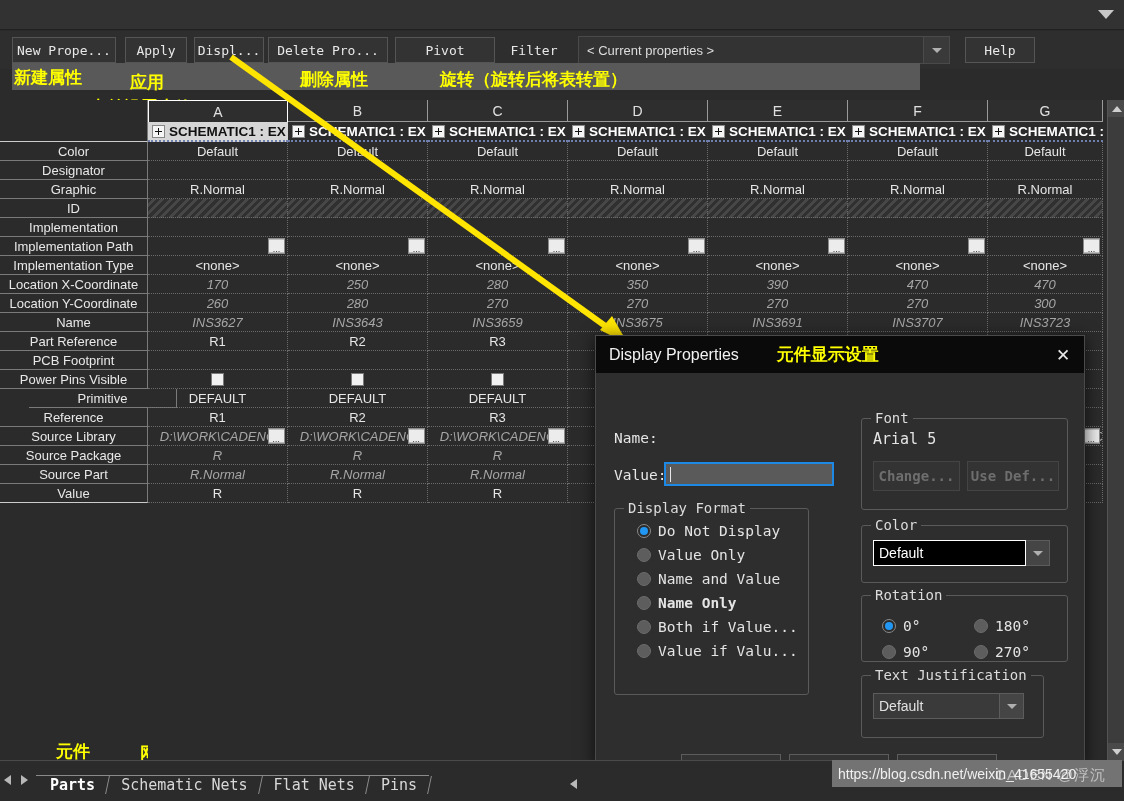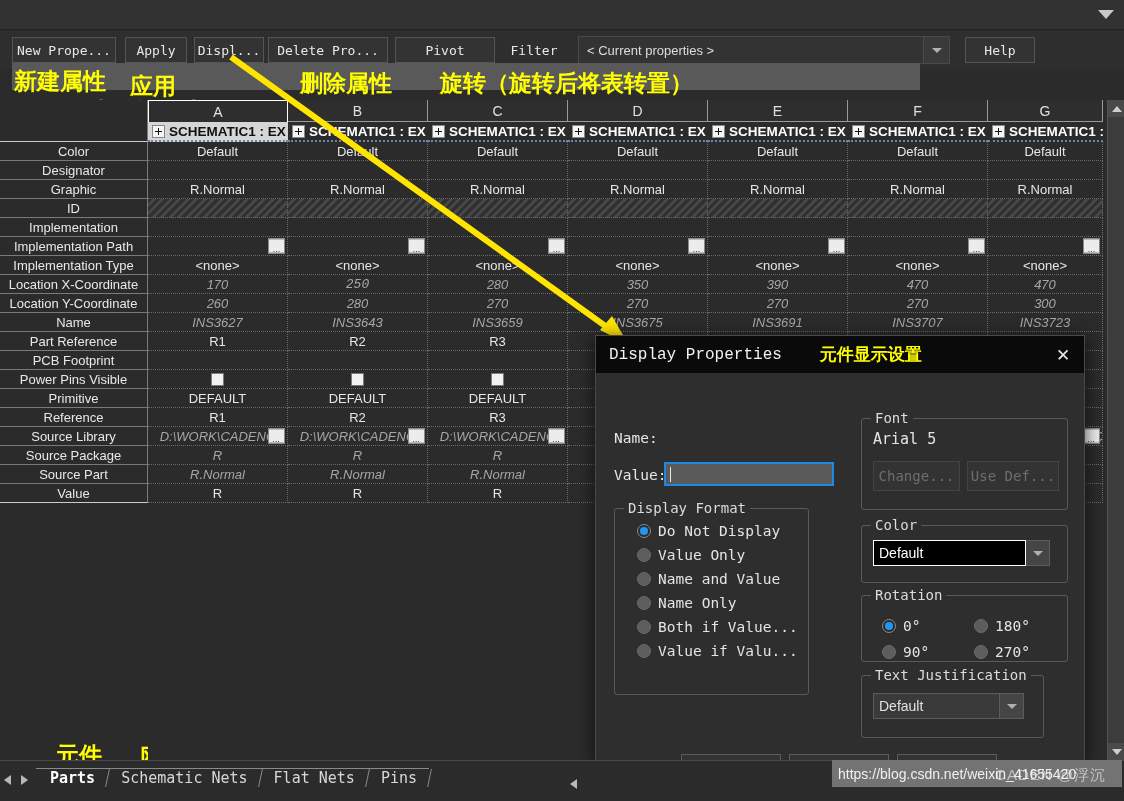--- a/index.html
+++ b/index.html
@@ -57,21 +57,21 @@
     border-top: 5px solid #b0b0b0;
   }
 
   
   .annoband {
     position: absolute; left: 12px; top: 63px; width: 908px; height: 27px;
     background: #595959;
   }
   .cn {
     position: absolute; color: #ffff00; font-family: "DejaVu Sans", sans-serif;
-    font-size: 23px; font-weight: bold; white-space: nowrap;
+    font-size: 17px; font-weight: bold; white-space: nowrap;
   }
 
   
   .grid-wrap { position: absolute; left: 0; top: 100px; width: 1124px; height: 660px; }
 
   .corner-cell {
     position: absolute; left: 0; top: 0; width: 148px; height: 42px;
     background: #2b2b2b; border-right: 1px solid #7a7a7a; border-bottom: 1px solid #cccccc;
   }
   .colhdr {
@@ -163,21 +163,21 @@
 
   
   .tabbar {
     position: absolute; left: 0; bottom: 0; width: 1124px; height: 41px;
     background: #2b2b2b; border-top: 1px solid #4a4a4a;
   }
   .nav-arrows { position: absolute; left: 4px; top: 14px; display: flex; gap: 10px; }
   .nav-arrows .a { width: 0; height: 0; cursor: pointer; }
   .arr-l { border-top: 5px solid transparent; border-bottom: 5px solid transparent; border-right: 7px solid #b8b8b8; }
   .arr-r { border-top: 5px solid transparent; border-bottom: 5px solid transparent; border-left: 7px solid #b8b8b8; }
-  .tabs { position: absolute; left: 36px; bottom: 0; height: 33px; display: flex; align-items: flex-start; }
+  .tabs { position: absolute; left: 36px; bottom: 0; height: 33px; display: flex; align-items: center; }
   .tab {
     position: relative; display: flex; align-items: center; padding: 0 12px 0 14px;
     color: #d8d8d8; font-family: "DejaVu Sans Mono", monospace; font-size: 15px;
     border-top: 1px solid #8a8a8a; cursor: pointer; white-space: nowrap;
   }
   .tab:after {
     content: ""; position: absolute; right: -1px; top: 0; bottom: 0; width: 1px;
     background: #8a8a8a; transform: skewX(-12deg);
   }
   .tab.active { color: #ffffff; font-weight: bold; }
@@ -201,21 +201,21 @@
     position: absolute; left: 595px; top: 335px; width: 490px; height: 430px;
     background: #2e2e2e; border: 1px solid #4a4a4a;
     box-shadow: 0 3px 16px rgba(0,0,0,0.7);
   }
   .dlg-title {
     position: relative; height: 37px; background: #0a0a0a;
     display: flex; align-items: center;
   }
   .dlg-title .t {
     color: #f2f2f2; font-size: 16px; margin-left: 13px;
-    font-family: Liberation Mono, monospace;
+    font-family: Liberation Sans, sans-serif;
   }
   .dlg-title .cn-t {
     color: #ffff00; font-size: 17px; font-weight: bold; margin-left: 38px;
     font-family: "DejaVu Sans", sans-serif;
   }
   .dlg-close {
     position: absolute; right: 10px; top: 8px; width: 22px; height: 22px;
     color: #e8e8e8; font-size: 17px; display: flex; align-items: center;
     justify-content: center; cursor: pointer;
   }
@@ -251,21 +251,21 @@
   .radio-lbl {
     color: #e4e4e4; font-size: 14.5px; font-family: "DejaVu Sans Mono", monospace;
     white-space: nowrap;
   }
 
   .dlg-btn {
     position: absolute; background: #333333; border: 1px solid #5c5c5c;
     color: #dcdcdc; font-family: "DejaVu Sans Mono", monospace; font-size: 14px;
     display: flex; align-items: center; justify-content: center; cursor: pointer;
   }
-  .dlg-btn.disabled { color: #6e6e6e; border-color: #444; cursor: default; }
+  .dlg-btn.disabled { color: #6e6e6e; border-color: #444; cursor: default; font-weight: bold; }
 
   .fontname {
     position: absolute; color: #e4e4e4; font-size: 15px;
     font-family: "DejaVu Sans Mono", monospace;
   }
 
   .dd {
     position: absolute; display: flex; align-items: stretch; cursor: pointer;
   }
   .dd .field {
@@ -517,21 +517,21 @@
           <span style="white-space: nowrap; overflow: hidden;">&lt;none&gt;</span>
         </div>
         <div class="cell" style="left: 988px; top: 156px; width: 115px; height: 19px;">
           <span style="white-space: nowrap; overflow: hidden;">&lt;none&gt;</span>
         </div>
         <div class="rowhdr" style="top: 175px; height: 19px;">Location X-Coordinate</div>
         <div class="cell dim" style="left: 148px; top: 175px; width: 140px; height: 19px;">
           <span style="white-space: nowrap; overflow: hidden;">170</span>
         </div>
         <div class="cell dim" style="left: 288px; top: 175px; width: 140px; height: 19px;">
-          <span style="white-space: nowrap; overflow: hidden; font-family: Liberation Mono, monospace;">250</span>
+          <span style="white-space: nowrap; overflow: hidden;">250</span>
         </div>
         <div class="cell dim" style="left: 428px; top: 175px; width: 140px; height: 19px;">
           <span style="white-space: nowrap; overflow: hidden;">280</span>
         </div>
         <div class="cell dim" style="left: 568px; top: 175px; width: 140px; height: 19px;">
           <span style="white-space: nowrap; overflow: hidden;">350</span>
         </div>
         <div class="cell dim" style="left: 708px; top: 175px; width: 140px; height: 19px;">
           <span style="white-space: nowrap; overflow: hidden;">390</span>
         </div>
@@ -644,21 +644,21 @@
         </div>
         <div class="cell" style="left: 708px; top: 270px; width: 140px; height: 19px;">
           <span class="chkbox"></span>
         </div>
         <div class="cell" style="left: 848px; top: 270px; width: 140px; height: 19px;">
           <span class="chkbox"></span>
         </div>
         <div class="cell" style="left: 988px; top: 270px; width: 115px; height: 19px;">
           <span class="chkbox"></span>
         </div>
-        <div class="rowhdr" style="top: 289px; height: 19px;">Primitive</div>
+        <div class="rowhdr" style="top: 289px; height: 19px; margin-left: 29px;">Primitive</div>
         <div class="cell" style="left: 148px; top: 289px; width: 140px; height: 19px;">
           <span style="white-space: nowrap; overflow: hidden;">DEFAULT</span>
         </div>
         <div class="cell" style="left: 288px; top: 289px; width: 140px; height: 19px;">
           <span style="white-space: nowrap; overflow: hidden;">DEFAULT</span>
         </div>
         <div class="cell" style="left: 428px; top: 289px; width: 140px; height: 19px;">
           <span style="white-space: nowrap; overflow: hidden;">DEFAULT</span>
         </div>
         <div class="cell" style="left: 568px; top: 289px; width: 140px; height: 19px;">
@@ -831,21 +831,21 @@
               <span class="radio-lbl">Do Not Display</span>
             </div>
             <div class="radio-row" style="left: 22px; top: 38px;">
               <span class="radio"></span>
               <span class="radio-lbl">Value Only</span>
             </div>
             <div class="radio-row" style="left: 22px; top: 62px;">
               <span class="radio"></span>
               <span class="radio-lbl">Name and Value</span>
             </div>
-            <div class="radio-row" style="left: 22px; top: 86px;">
+            <div class="radio-row" style="left: 22px; top: 86px; font-weight: bold;">
               <span class="radio"></span>
               <span class="radio-lbl">Name Only</span>
             </div>
             <div class="radio-row" style="left: 22px; top: 110px;">
               <span class="radio"></span>
               <span class="radio-lbl">Both if Value...</span>
             </div>
             <div class="radio-row" style="left: 22px; top: 134px;">
               <span class="radio"></span>
               <span class="radio-lbl">Value if Valu...</span>

